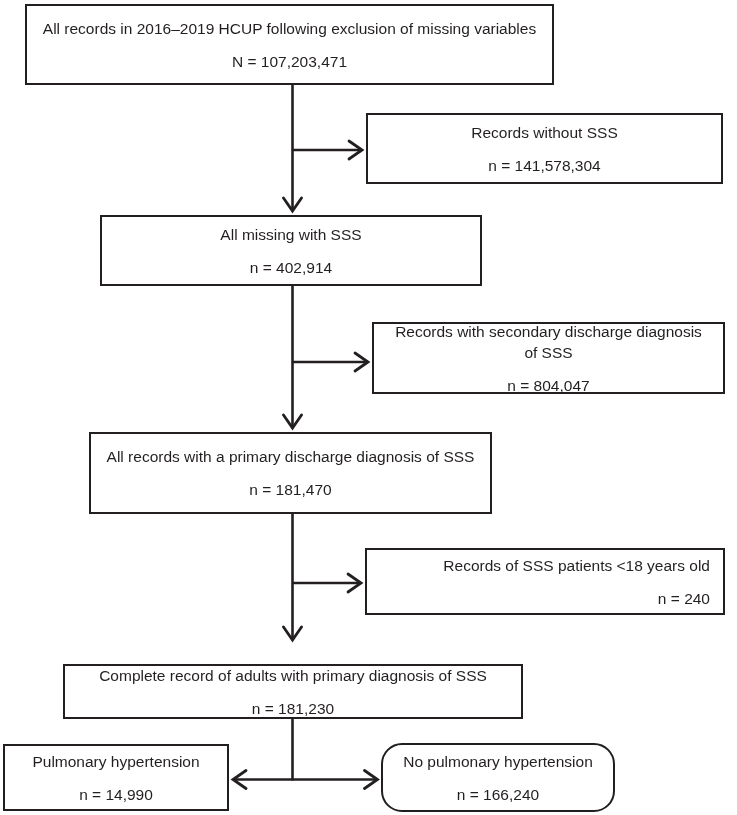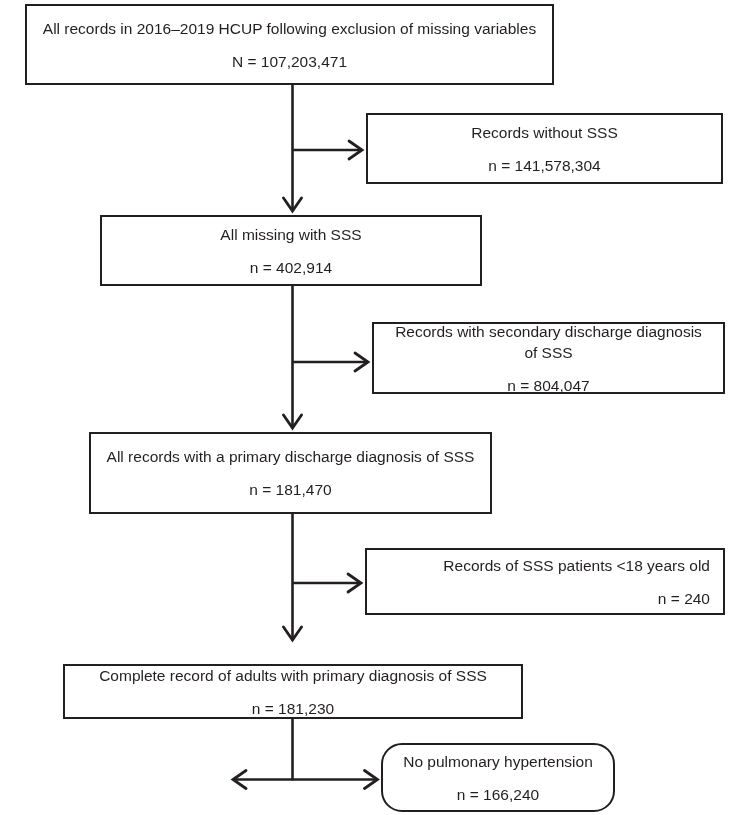--- a/index.html
+++ b/index.html
@@ -99,19 +99,23 @@
   <div class="box" id="box-under18">
     <div class="label">Records of SSS patients &lt;18 years old</div>
     <div class="count">n = 240</div>
   </div>
 
   <div class="box" id="box-adults">
     <div class="label">Complete record of adults with primary diagnosis of SSS</div>
     <div class="count">n = 181,230</div>
   </div>
 
+  <div class="box" id="box-ph">
+    <div class="label">Pulmonary hypertension</div>
+    <div class="count">n = 14,990</div>
+  </div>
 
   <div class="box" id="box-noph">
     <div class="label">No pulmonary hypertension</div>
     <div class="count">n = 166,240</div>
   </div>
 
 </div>
 
 </body></html>

